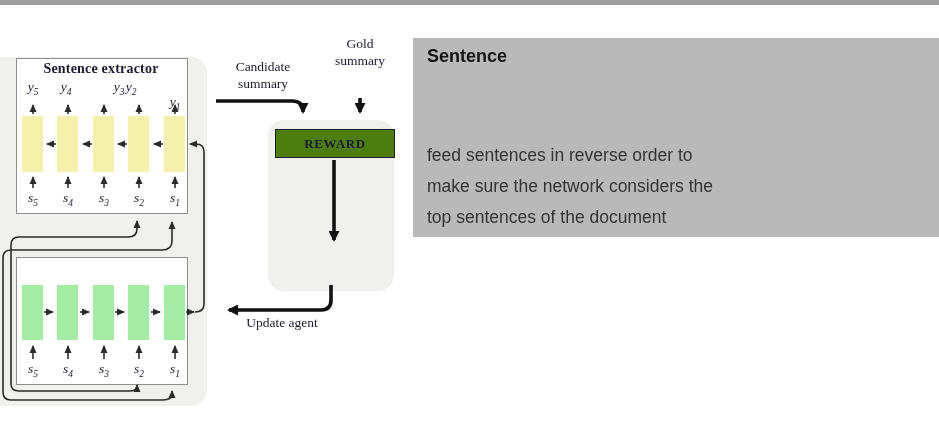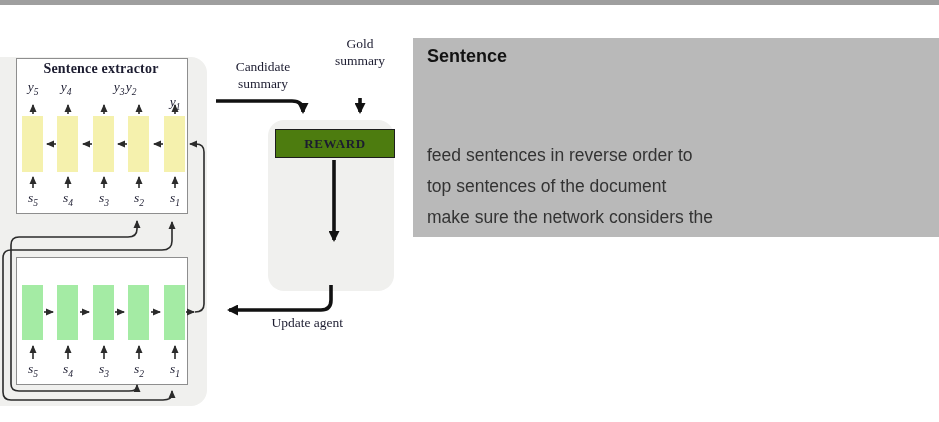--- a/index.html
+++ b/index.html
@@ -45,21 +45,21 @@
     font-weight:bold;font-size:13px;color:var(--diagram-text);letter-spacing:.6px;
   }
   #reward-box{left:275px;top:129px;width:118px;height:27px;}
   #reinforce-box{left:277px;top:257px;width:105px;height:27px;}
   
   .flow-label{
     text-align:center;font-size:13.5px;line-height:1.28;color:var(--diagram-text);
   }
   #candidate-label{left:218px;top:58px;width:90px;}
   #gold-label{left:320px;top:35px;width:80px;}
-  #update-label{left:233px;top:315px;width:110px;text-align:right;font-size:13.5px;color:var(--diagram-text);}
+  #update-label{left:227px;top:315px;width:110px;text-align:center;font-size:13.5px;color:var(--diagram-text);}
   
   #note-panel{
     left:413px;top:38px;width:526px;height:199px;background:var(--note-panel-bg);
     font-family:"Liberation Sans", sans-serif;color:#2e2e2e;
   }
   #note-title{left:427px;top:46px;font-family:"Liberation Sans",sans-serif;
     font-weight:bold;font-size:18px;color:#131313;}
   #note-body{left:427px;top:104px;width:500px;font-family:"Liberation Sans",sans-serif;
     font-size:17.5px;line-height:31px;color:#333333;margin-top:36px;}
   
@@ -125,22 +125,22 @@
     <div>summary</div>
   </div>
 
   <div id="reward-box" class="abs rl-box">REWARD</div>
   <div id="update-label" class="abs">Update agent</div>
 
   <div id="note-panel" class="abs"></div>
   <div id="note-title" class="abs">Sentence</div>
   <div id="note-body" class="abs">
     <div>feed sentences in reverse order to</div>
+    <div>make sure the network considers the</div>
     <div>top sentences of the document</div>
-    <div>make sure the network considers the</div>
   </div>
 
   <svg id="arrows" class="abs" viewBox="0 0 939 422" xmlns="http://www.w3.org/2000/svg">
     <defs>
       <marker id="ah" markerUnits="userSpaceOnUse" markerWidth="9" markerHeight="8" refX="7" refY="4" orient="auto">
           <path d="M0,0.5 L8,4 L0,7.5 z"></path>
         </marker>
       <marker id="ahb" class="big" markerUnits="userSpaceOnUse" markerWidth="12" markerHeight="11" refX="9" refY="5.5" orient="auto">
           <path d="M0,0 L11,5.5 L0,11 z"></path>
         </marker>

